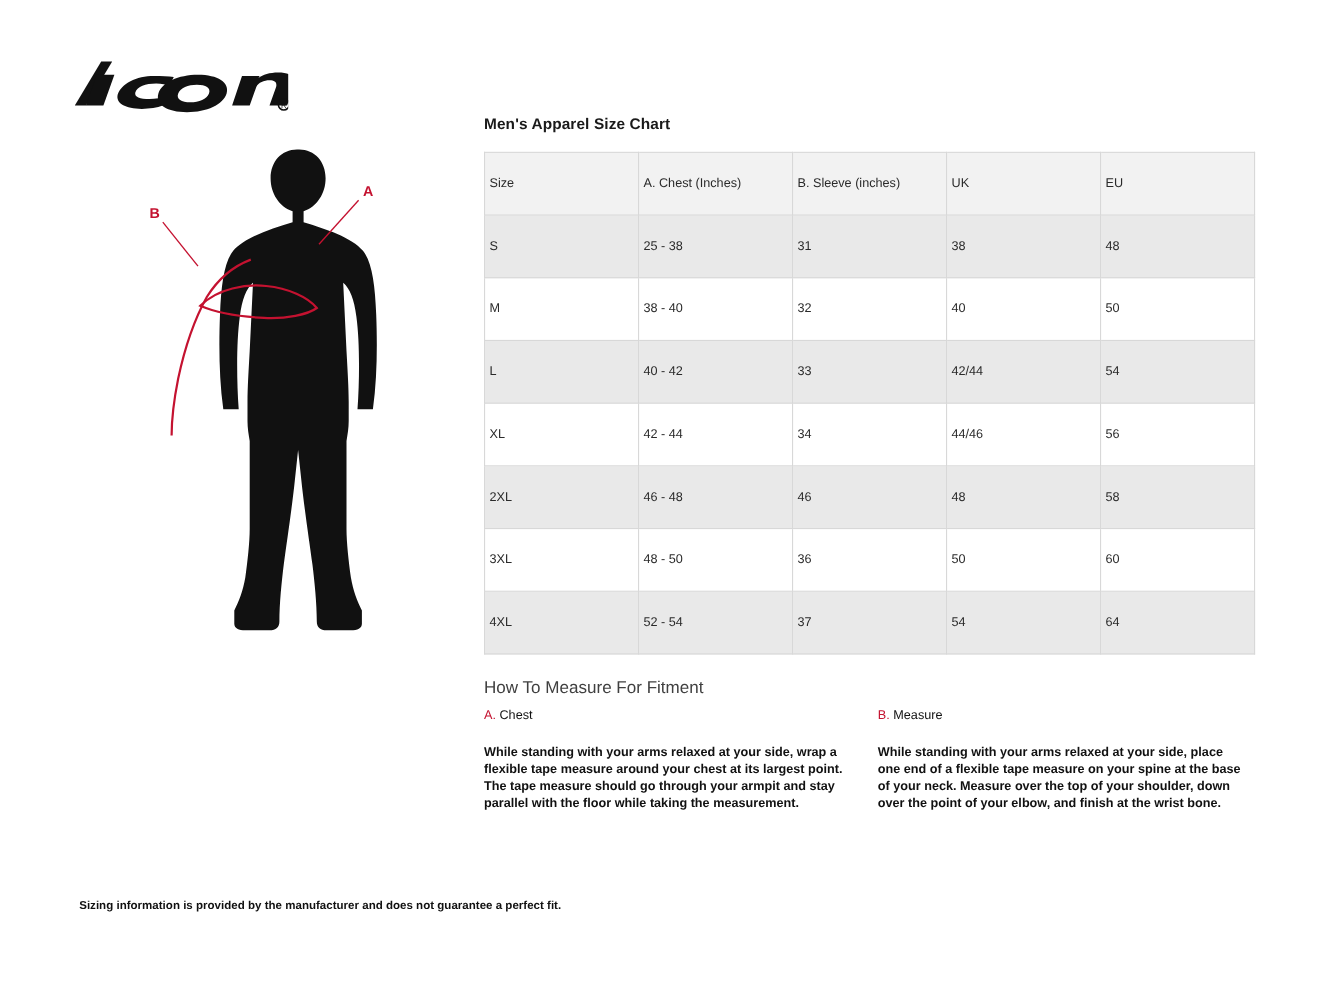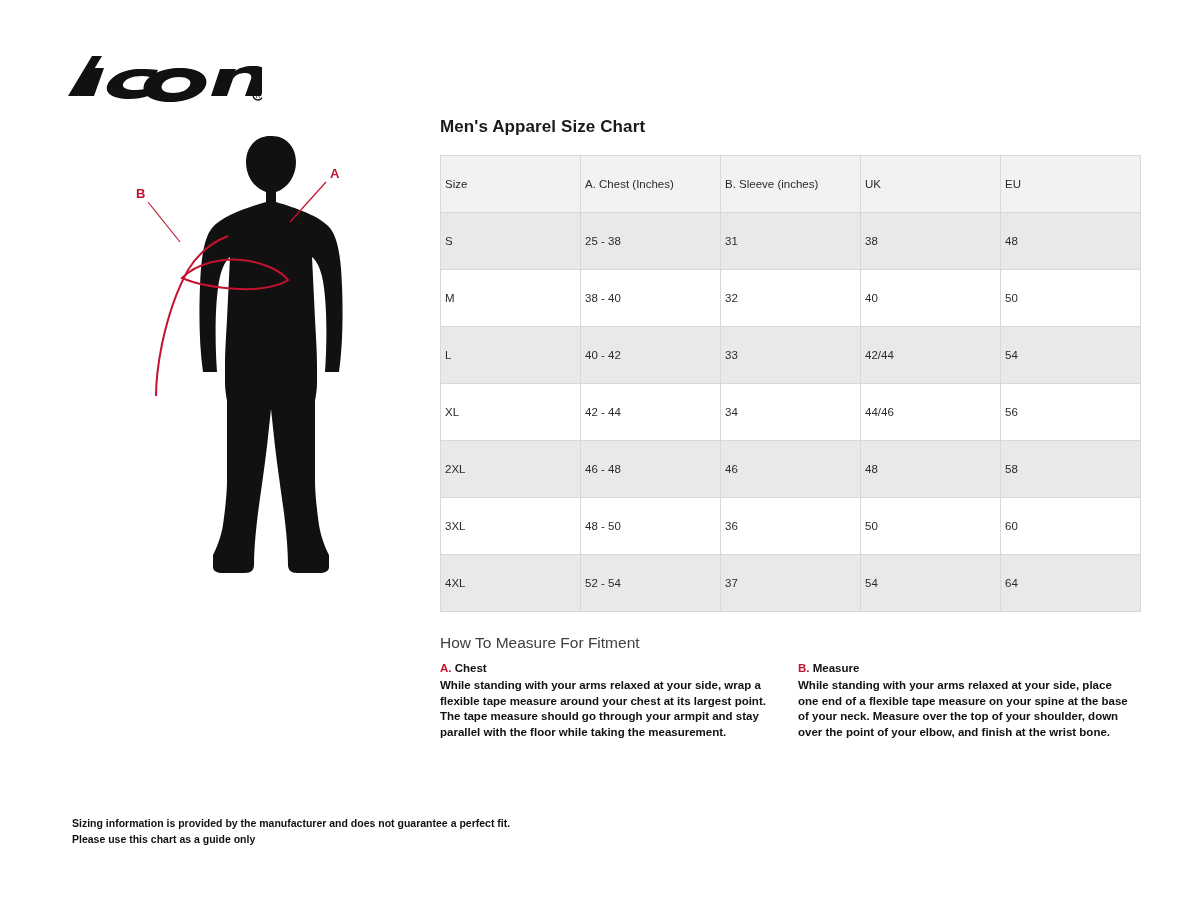--- a/index.html
+++ b/index.html
@@ -42,24 +42,24 @@
 
   
   .content {
     position: absolute;
     left: 440px;
     top: 100px;
     width: 700px;
   }
 
   .chart-title {
-    font-size: 17px;
+    font-size: 14px;
     font-weight: bold;
     color: #1a1a1a;
-    margin: 17px 0 18px 0;
+    margin: 4px 0 18px 0;
     letter-spacing: 0.1px;
   }
 
   table.size-table {
     border-collapse: collapse;
     width: 700px;
     table-layout: fixed;
   }
   table.size-table th,
   table.size-table td {
@@ -96,22 +96,22 @@
 
   .measure-cols {
     display: flex;
     gap: 28px;
   }
   .measure-col {
     width: 330px;
   }
   .measure-head {
     font-size: 11.5px;
-    font-weight: bold;
-    margin-bottom: 4px;
+    font-weight: normal;
+    margin-bottom: 20px;
     color: #111;
   }
   .measure-head .letter {
     color: #c41230;
   }
   .measure-body {
     font-size: 11.5px;
     line-height: 15.5px;
     color: #111;
     font-weight: bold;
@@ -267,16 +267,15 @@
           <span>Measure</span>
         </div>
         <div class="measure-body">While standing with your arms relaxed at your side, place one end of a flexible tape measure on your spine at the base of your neck. Measure over the top of your shoulder, down over the point of your elbow, and finish at the wrist bone.</div>
       </div>
     </div>
 
   </div>
 
   <div class="footer">
     <div>Sizing information is provided by the manufacturer and does not guarantee a perfect fit.</div>
-    <div>Please use this chart as a guide only</div>
   </div>
 
 </div>
 
 </body></html>

